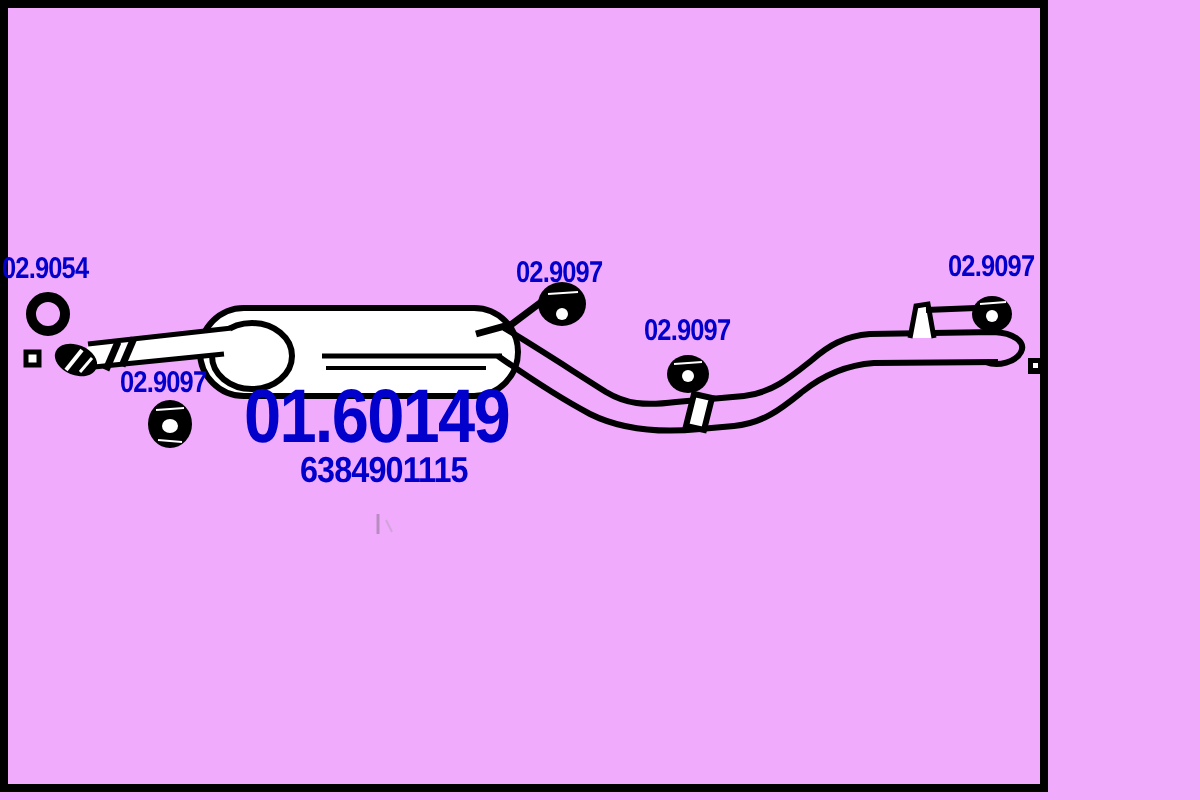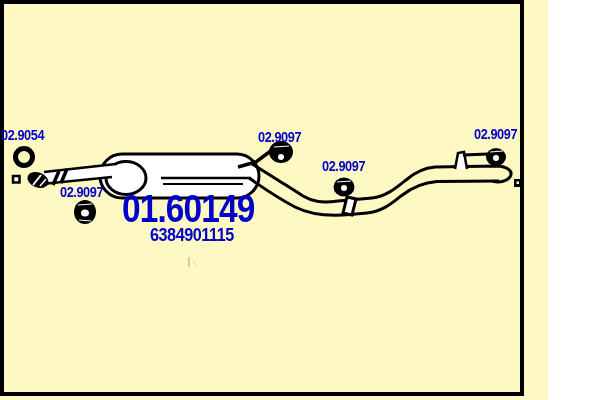--- a/index.html
+++ b/index.html
@@ -1,17 +1,17 @@
 <!DOCTYPE html>
 <html><head>
 <meta charset="utf-8">
 <style>
   html,body{margin:0;padding:0;background:#ffffff;}
   #stage{
-    position:relative;width:548px;height:400px;background:#fef9c3;
+    position:relative;width:600px;height:400px;background:#f0abfc;
     font-family:"Liberation Sans", sans-serif;overflow:hidden;
   }
   #artwork{position:absolute;left:0;top:0;}
   .plabel{
     position:absolute;color:#0101cb;font-weight:bold;line-height:1;
     white-space:nowrap;transform-origin:left top;cursor:pointer;
     font-family:"Liberation Sans", sans-serif;
   }
   .small-label{font-size:15px;transform:scaleX(0.85);letter-spacing:-0.5px;}
   .big-label{font-size:38px;transform:scaleX(0.88);letter-spacing:-1px;}

